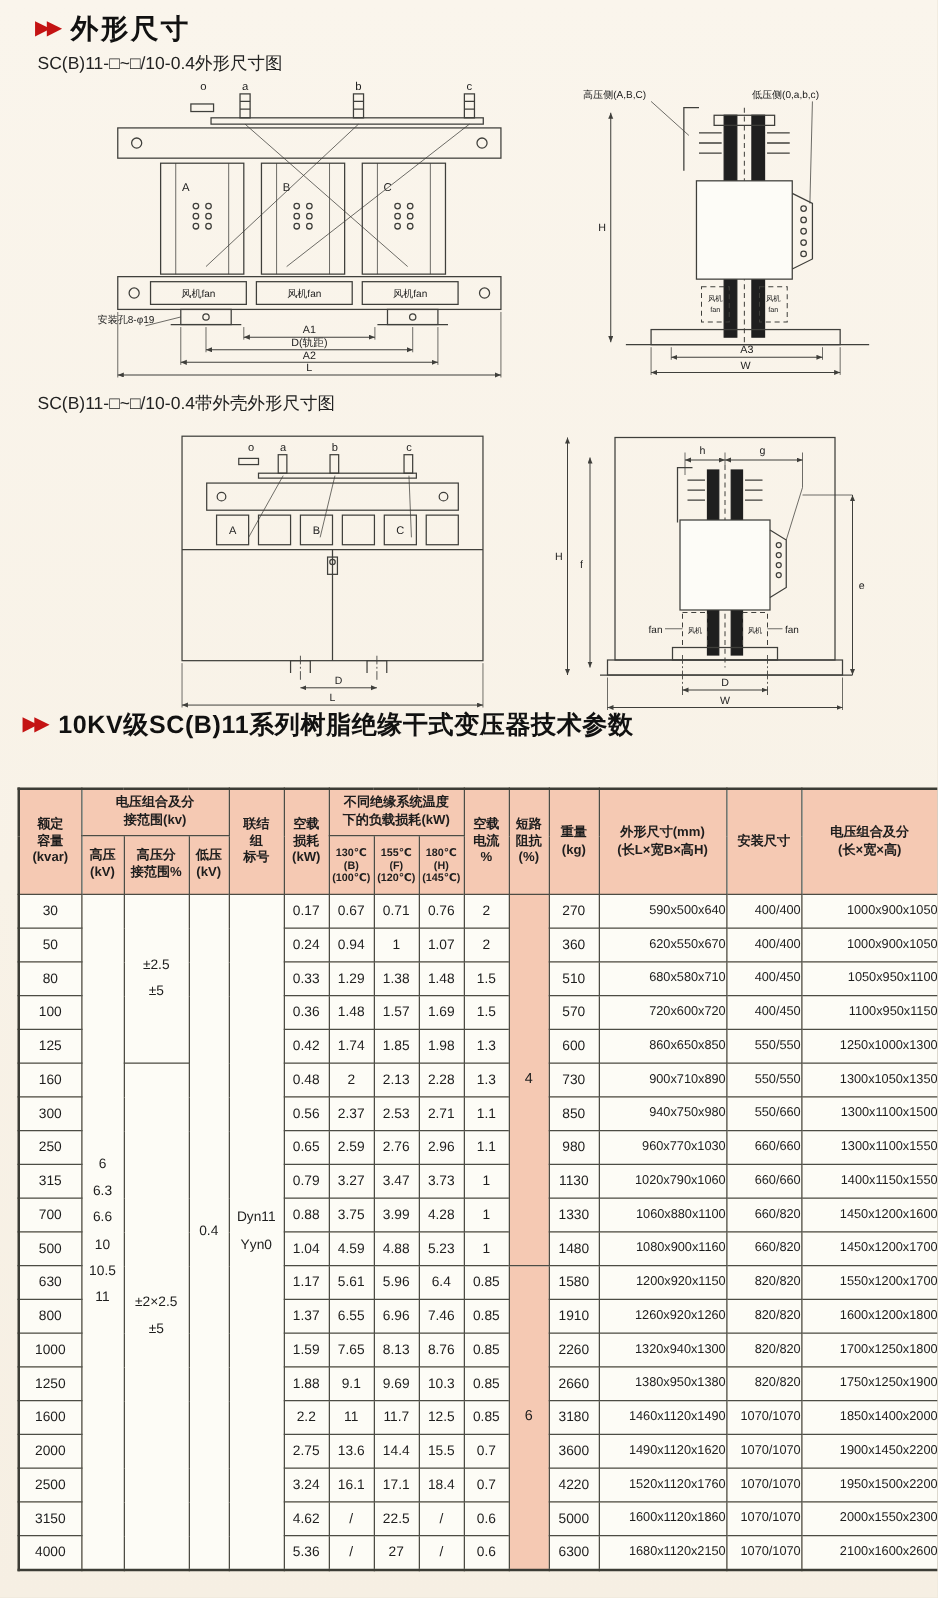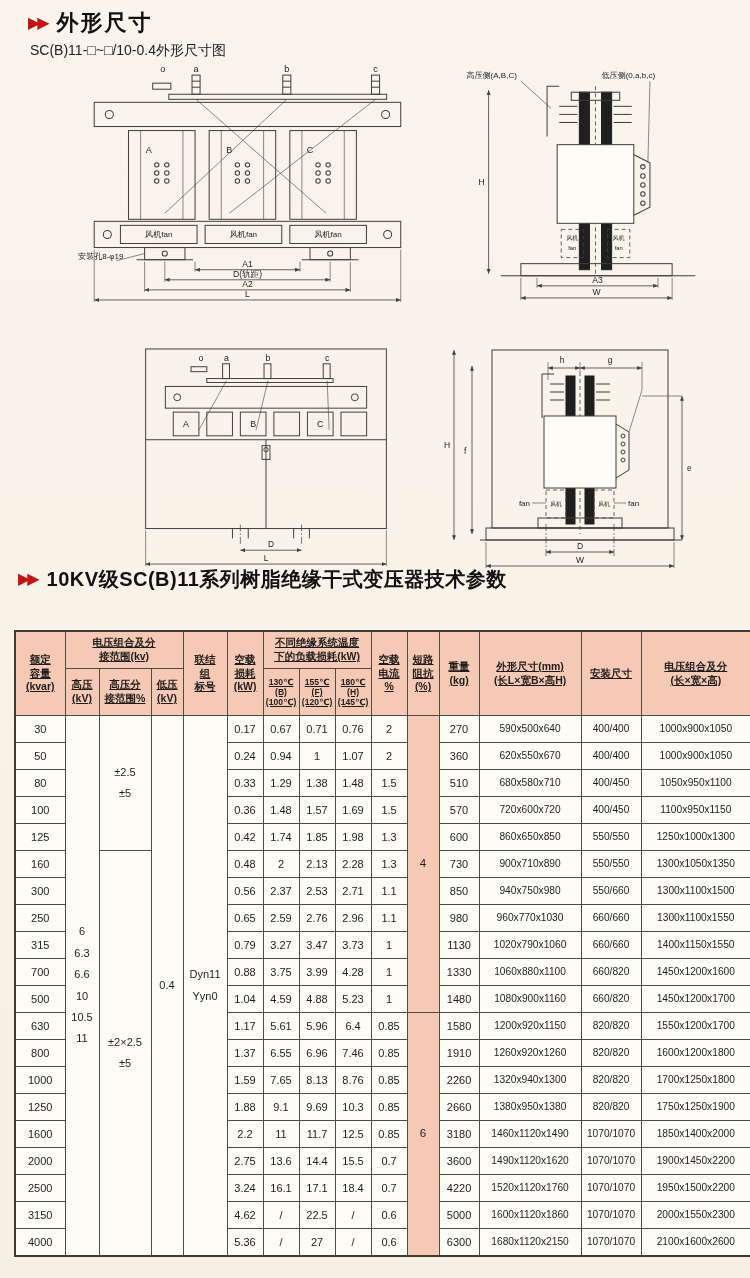--- a/index.html
+++ b/index.html
@@ -23,28 +23,28 @@
   svg .dimt{font-size:8.5px;}
   svg .tiny{font-size:5.8px;}
   svg .dim{stroke-width:0.8;}
   svg .dash{stroke-dasharray:4 3;stroke-width:0.8;}
   svg .dd{stroke-dasharray:7 2 1.5 2;stroke-width:0.7;}
   svg .ext{stroke-width:0.6;}
   .ptable{position:absolute;left:14px;top:630px;width:736px;border-collapse:collapse;table-layout:fixed;
           border:2px solid #3c3c35;}
   .ptable th,.ptable td{border:1px solid #4c4c44;text-align:center;vertical-align:middle;
           white-space:pre-line;overflow:hidden;}
-  .ptable th{background:#f5c9b3;font-size:10.5px;font-weight:bold;line-height:1.3;padding:1px 0;text-decoration:underline;}
+  .ptable th{background:#f5c9b3;font-size:10.5px;font-weight:bold;line-height:1.3;padding:1px 0;}
   .ptable thead tr:first-child th{height:34px;}
   .ptable thead tr:last-child th{height:44px;}
   .ptable th.t-temp{font-size:8.6px;line-height:1.2;margin-left:28px;}
   .ptable td{background:#fdfcf6;font-size:11px;height:26px;line-height:1.15;padding:0;}
   .ptable td.mc{line-height:1.95;margin-left:16px;}
   .ptable td.zc{background:#f5c9b3;font-size:11.5px;}
-  .ptable td.sm{font-size:10.2px;}
+  .ptable td.sm{font-size:10.2px;text-align:right;}
 </style>
 </head>
 <body>
 
 <div class="page">
 
   <div class="sec-head h1">
     <span class="arrows">▶▶</span>
     <span>外形尺寸</span>
   </div>
@@ -200,20 +200,21 @@
         <line class="ext" x1="198" y1="210" x2="198" y2="220"></line>
       <line class="dim" x1="78" y1="218" x2="198" y2="218" marker-start="url(#ar2)" marker-end="url(#ar2)"></line>
       <text class="dimt" x="138" y="215" text-anchor="middle">A3</text>
       <line class="ext" x1="62" y1="210" x2="62" y2="232"></line>
         <line class="ext" x1="212" y1="210" x2="212" y2="232"></line>
       <line class="dim" x1="62" y1="230" x2="212" y2="230" marker-start="url(#ar2)" marker-end="url(#ar2)"></line>
       <text class="dimt" x="137" y="227" text-anchor="middle">W</text>
     </svg>
   </div>
 
+  <div class="subline sub2">SC(B)11-□~□/10-0.4带外壳外形尺寸图</div>
 
   <div class="dwg" style="left:118px;top:340px;">
     <svg width="296" height="234" viewBox="0 0 300 235">
       <defs>
         <marker id="ar3" markerWidth="7" markerHeight="6" refX="6" refY="2.5" orient="auto-start-reverse">
           <path d="M0,0 L6,2.5 L0,5 z" style="fill:#3f3f3b;stroke:none"></path>
         </marker>
       </defs>
       <rect x="28" y="8" width="244" height="182"></rect>
       <text class="lab" x="84" y="20" text-anchor="middle">o</text>

